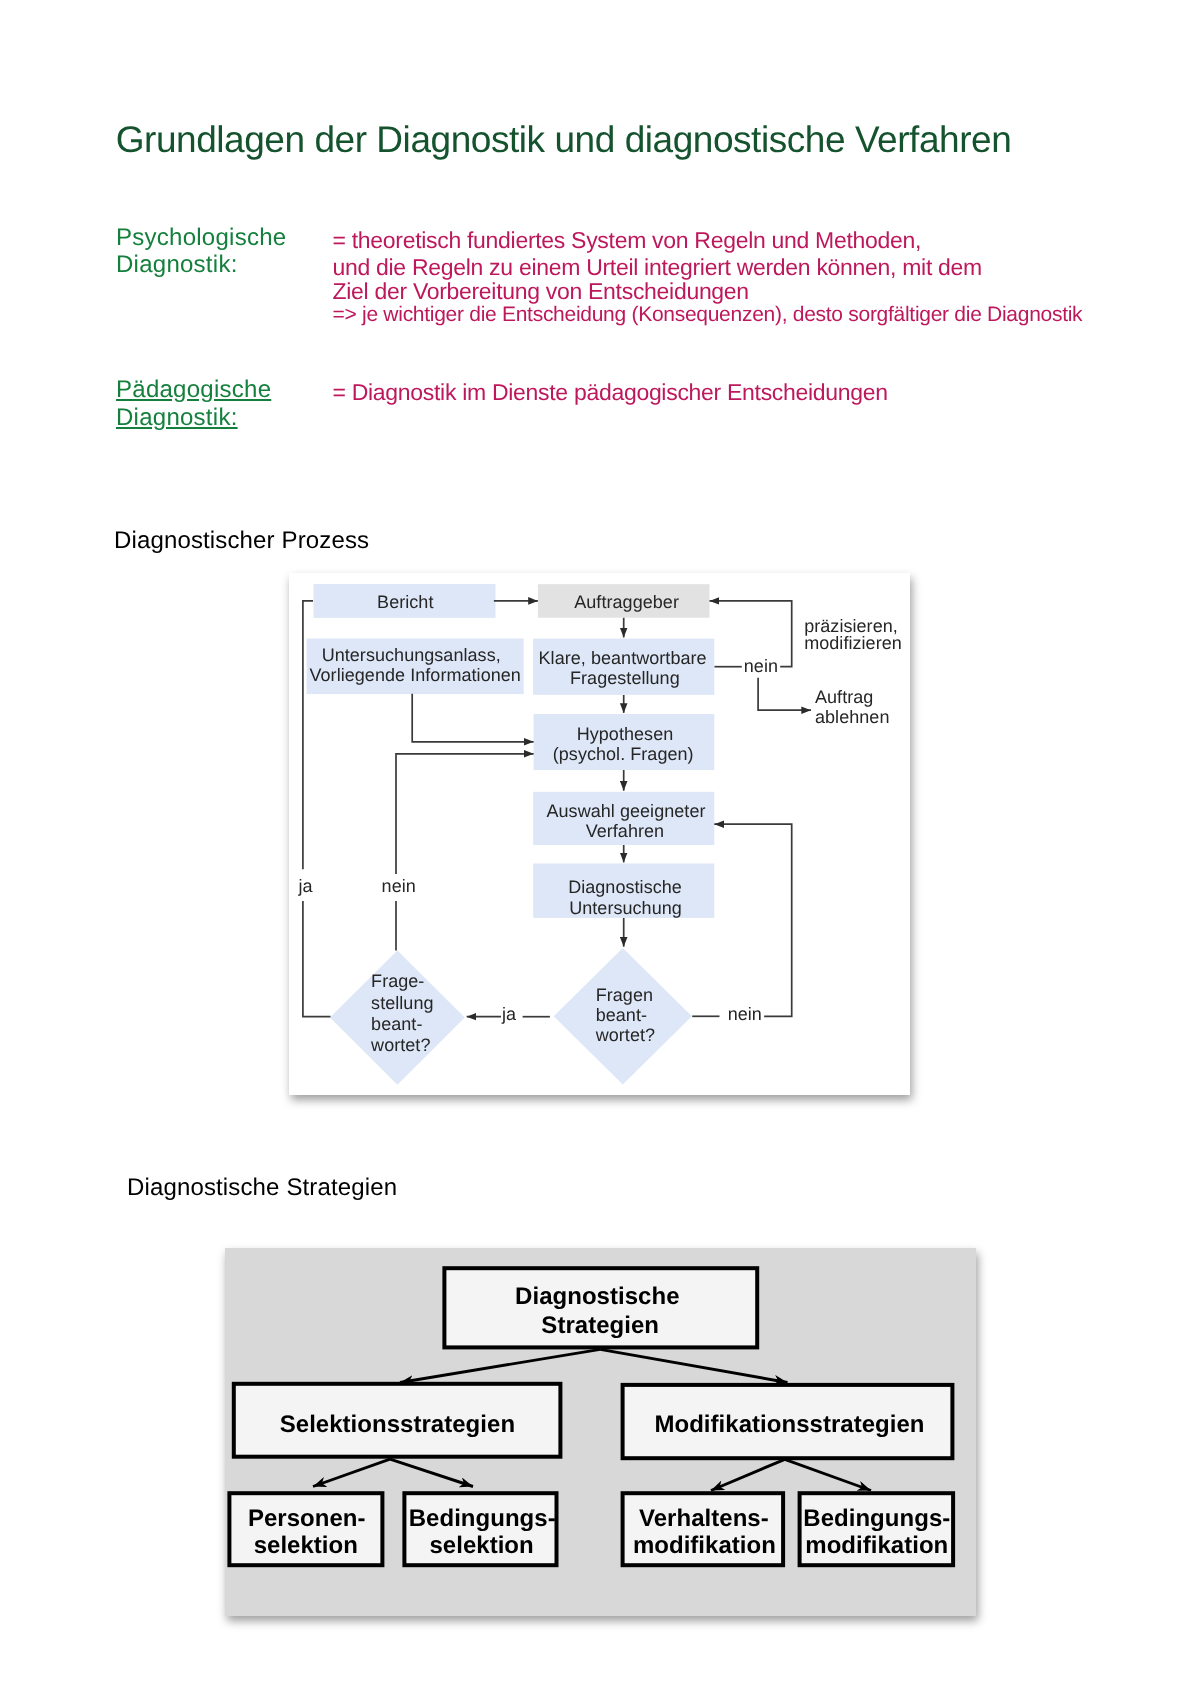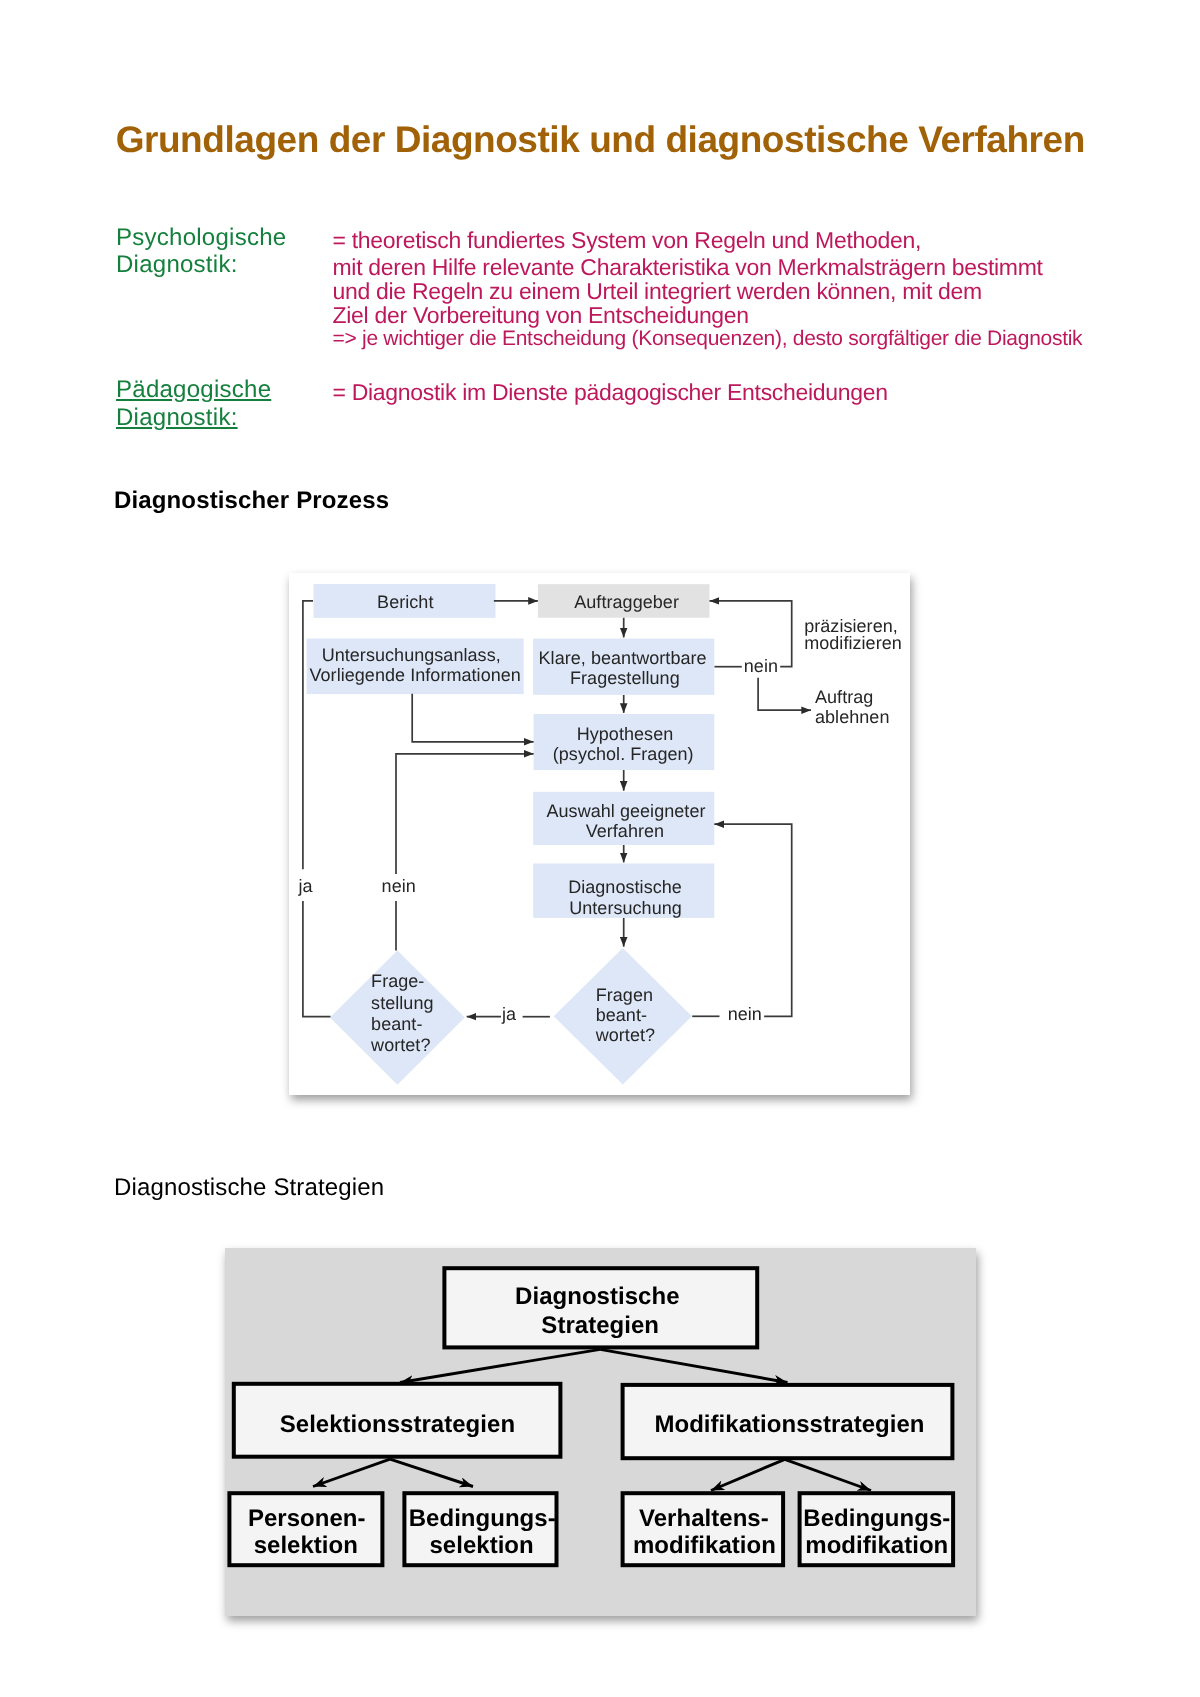--- a/index.html
+++ b/index.html
@@ -8,22 +8,22 @@
   body{
     width:1200px;height:1697px;background:#ffffff;
     font-family:"Liberation Sans",sans-serif;
     color:#000;-webkit-font-smoothing:antialiased;text-rendering:geometricPrecision;
   }
   .page{position:relative;width:1200px;height:1697px;overflow:hidden;background:#fff;}
 
   
   .doc-title{
     position:absolute;left:115.7px;top:95.5px;
-    font-size:37px;font-weight:bold;letter-spacing:-0.45px;
-    color:#a16207;white-space:nowrap;line-height:40px;
+    font-size:37px;font-weight:normal;letter-spacing:-0.45px;
+    color:#14532d;white-space:nowrap;line-height:40px;
   }
 
   
   .defblock{position:absolute;}
   .def-term{
     position:absolute;left:0;top:0;width:230px;
     font-size:24px;line-height:27.4px;letter-spacing:0.26px;color:#15803d;
   }
   .def-body{
     position:absolute;left:216.5px;top:2.5px;
@@ -52,40 +52,39 @@
 
   <h1 class="doc-title">Grundlagen der Diagnostik und diagnostische Verfahren</h1>
 
   <div class="defblock" style="left:116px;top:223.5px;">
     <div class="def-term">
       <div>Psychologische</div>
       <div>Diagnostik:</div>
     </div>
     <div class="def-body">
       <div class="l1">= theoretisch fundiertes System von Regeln und Methoden,</div>
-      <div>mit deren Hilfe relevante Charakteristika von Merkmalsträgern bestimmt</div>
       <div>und die Regeln zu einem Urteil integriert werden können, mit dem</div>
       <div>Ziel der Vorbereitung von Entscheidungen</div>
       <div class="small">=&gt; je wichtiger die Entscheidung (Konsequenzen), desto sorgfältiger die Diagnostik</div>
     </div>
   </div>
 
   <div class="defblock" style="left:116px;top:375.5px;">
     <div class="def-term" style="line-height:28.6px;text-decoration:underline;">
       <div>Pädagogische</div>
       <div>Diagnostik:</div>
     </div>
     <div class="def-body">
       <div class="l1">= Diagnostik im Dienste pädagogischer Entscheidungen</div>
     </div>
   </div>
 
-  <div class="caption" style="top:489px;font-weight:bold;">Diagnostischer Prozess</div>
-
-  <div class="caption" style="top:1175.5px;">Diagnostische Strategien</div>
+  <div class="caption" style="top:529px;">Diagnostischer Prozess</div>
+
+  <div class="caption" style="top:1175.5px;margin-left:13px;">Diagnostische Strategien</div>
 
   <div class="fig fig1" style="left:289px;top:573px;width:621px;height:522px;">
     <svg width="621" height="522" viewBox="0 0 621 522">
       <defs>
         <marker id="ar" markerWidth="10" markerHeight="7.6" refX="9.7" refY="3.8" orient="auto" markerUnits="userSpaceOnUse">
           <path d="M0,0 L9.7,3.8 L0,7.6 z" fill="#2b2b2b"></path>
         </marker>
         <marker id="ar2" markerWidth="10" markerHeight="7.6" refX="9.7" refY="3.8" orient="auto" markerUnits="userSpaceOnUse">
           <path d="M0,0 L9.7,3.8 L0,7.6 z" fill="#2b2b2b"></path>
         </marker>

